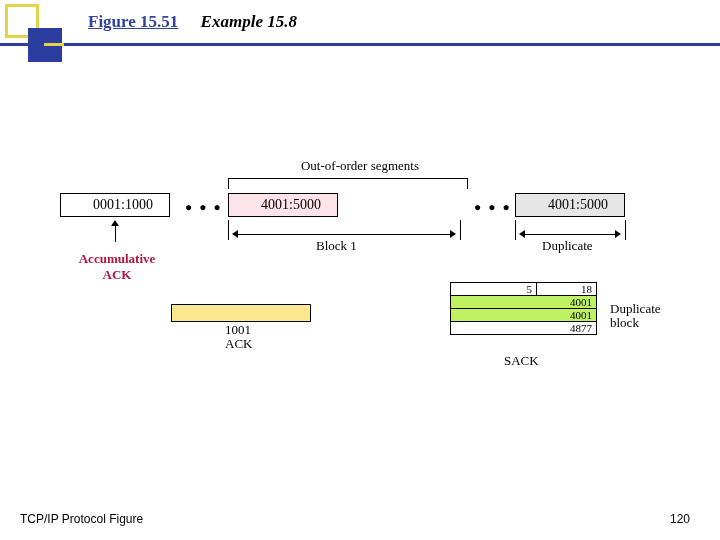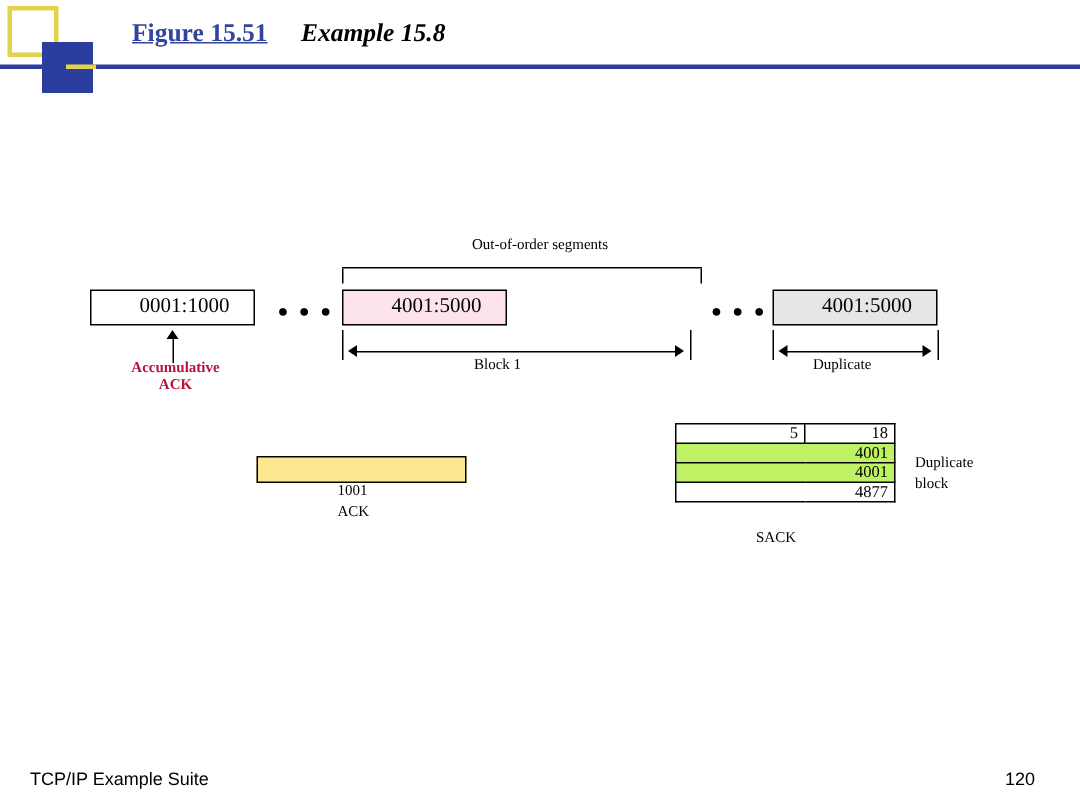--- a/index.html
+++ b/index.html
@@ -26,22 +26,22 @@
   .bracket-top::before, .bracket-top::after { content: ""; position: absolute; top: 0; width: 1px; height: 10px; background: #000; }
   .bracket-top::before { left: 0; } .bracket-top::after { right: 0; }
 
   .arrow-h { position: absolute; height: 1px; background: #000; }
   .arrow-h::before { content: ""; position: absolute; left: -6px; top: -4px; border: 4px solid transparent; border-right: 6px solid #000; }
   .arrow-h::after { content: ""; position: absolute; right: -6px; top: -4px; border: 4px solid transparent; border-left: 6px solid #000; }
 
   .up-arrow { position: absolute; width: 1px; background: #000; }
   .up-arrow::before { content:""; position:absolute; left:-4px; top:-6px; border:4px solid transparent; border-bottom:6px solid #000; }
 
-  .label { position: absolute; font-size: 10px; text-align: center; }
-  .label.red { color: #b8133d; }
+  .label { position: absolute; font-size: 13px; text-align: center; }
+  .label.red { color: #b8133d; margin-top: 11px; }
 
   .ack-box { position: absolute; border: 1px solid #000; height: 18px; background: #fbe88e; }
 
   .table { position: absolute; border-collapse: collapse; font-size: 11px; }
   .table td { border: 1px solid #000; text-align: right; padding: 0 4px; height: 13px; line-height: 12px; }
   .table .shade { background: #bef264; }
 
   .footer-left { position: absolute; left: 20px; bottom: 14px; font-family: Arial, sans-serif; font-size: 12px; }
   .footer-right { position: absolute; right: 30px; bottom: 14px; font-family: Arial, sans-serif; font-size: 12px; }
 </style>
@@ -107,14 +107,14 @@
   </tbody>
     </table>
   <div class="label" style="left:504px; top:213px;">SACK</div>
   <div class="label" style="left:610px; top:162px; width:70px; text-align:left; line-height:14px;">
     <span>Duplicate</span><br>
     <span>block</span>
   </div>
 
 </div>
 
-<div class="footer-left">TCP/IP Example Suite</div>
+<div class="footer-left">TCP/IP Protocol Figure</div>
 <div class="footer-right">120</div>
 
 </body></html>

